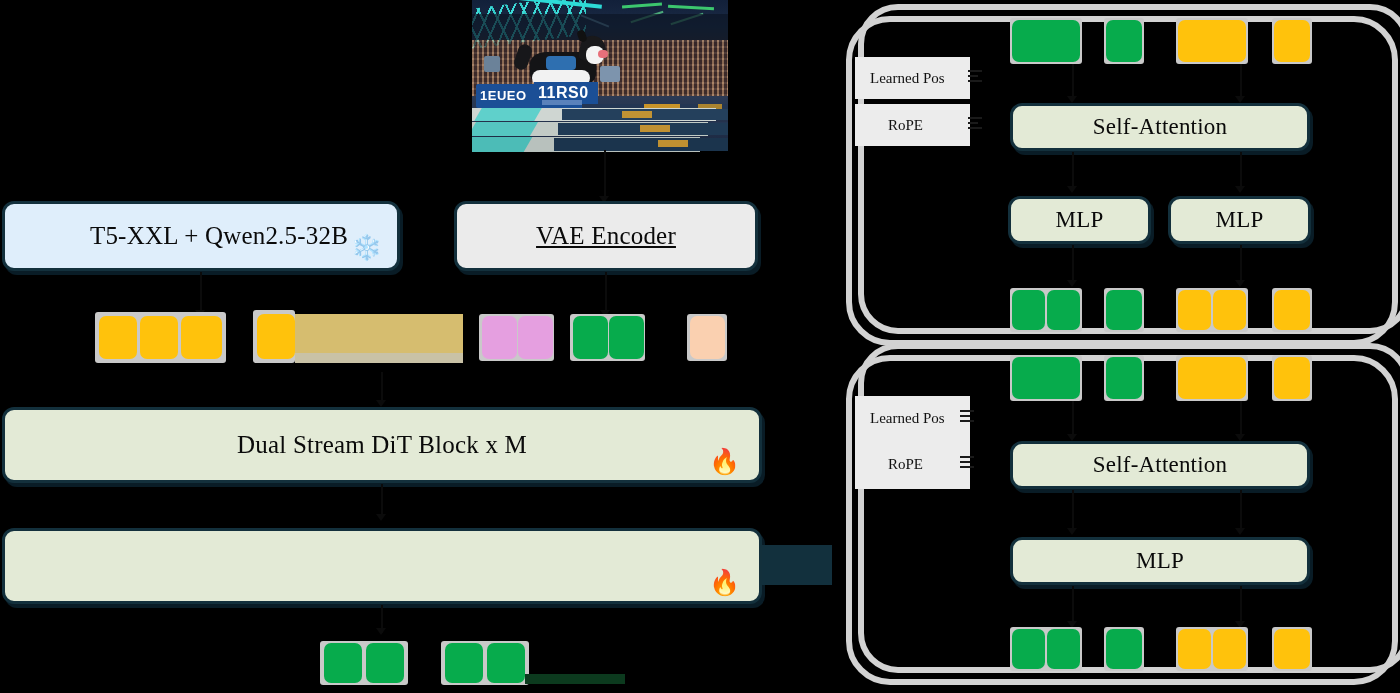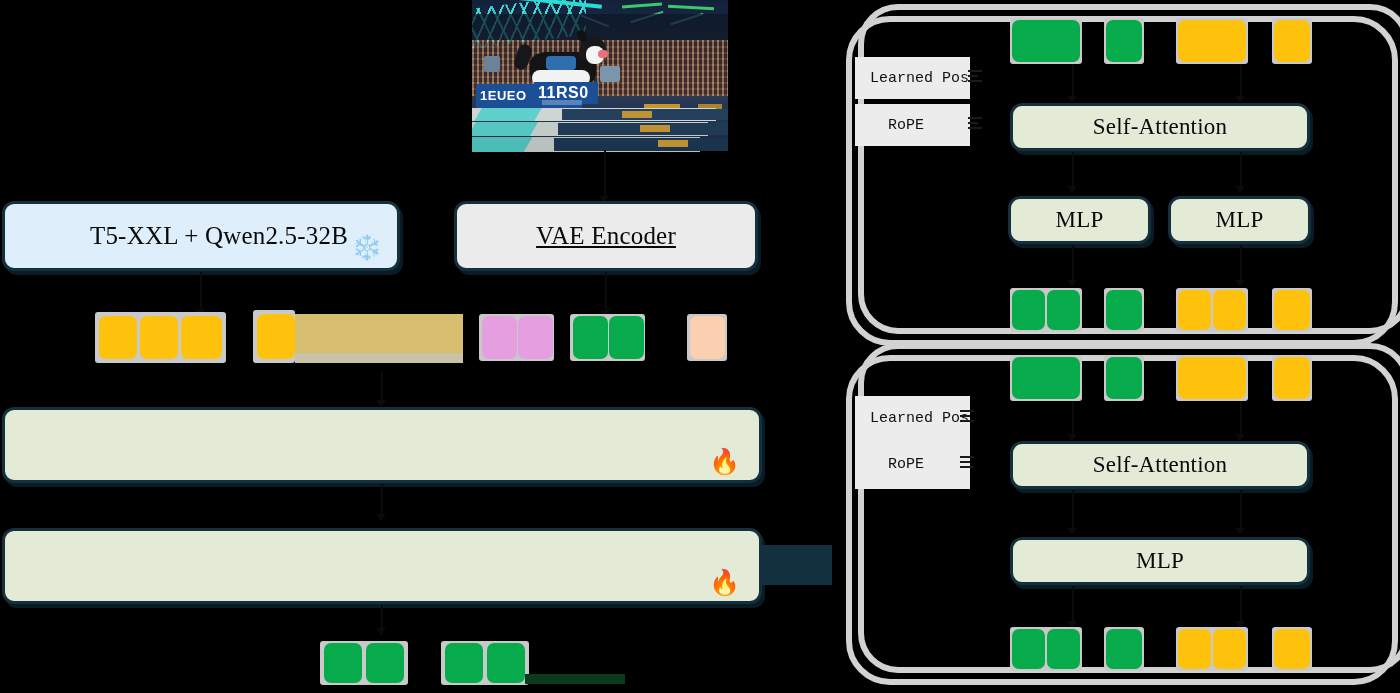--- a/index.html
+++ b/index.html
@@ -27,21 +27,21 @@
          font-family:"DejaVu Sans",sans-serif;}
 
   
   .tok{position:absolute;border-radius:7px;}
   .tokwrap{position:absolute;background:#c9c9c9;border-radius:3px;}
 
   
   .panel{position:absolute;border:6px solid #d2d2d2;border-radius:40px;
          background:transparent;}
   .chipgroup{position:absolute;background:#ececec;}
-  .chiptext{position:absolute;font-size:15px;color:#111;font-family:Liberation Mono, monospace;}
+  .chiptext{position:absolute;font-size:15px;color:#111;}
   .ticks{position:absolute;width:14px;}
   .ticks i{display:block;height:2px;background:#1a1a1a;margin-bottom:3px;}
   .ticks i:nth-child(2){width:70%;}
 
   
   .vline{position:absolute;background:#0b0b0b;width:2px;}
   .arrow{position:absolute;width:0;height:0;
          border-left:5px solid transparent;border-right:5px solid transparent;
          border-top:7px solid #0b0b0b;}
   .navybar{position:absolute;background:#12303d;}
@@ -168,20 +168,21 @@
     <div class="tok" style="left:609px;top:16px;width:35px;height:43px;background:#07ab4c;"></div>
 
     <div class="tokwrap" style="left:687px;top:14px;width:40px;height:47px;"></div>
     <div class="tok" style="left:690px;top:16px;width:35px;height:43px;background:#fad0b0;"></div>
   </div>
 
   <div class="vline abs" style="left:381px;top:372px;height:32px;"></div>
   <div class="arrow abs" style="left:376px;top:400px;"></div>
 
   <div class="modbox abs" style="left:2px;top:407px;width:760px;height:76px;">
+    <span class="lbl">Dual Stream DiT Block x M</span>
     <span class="emoji" style="right:18px;bottom:6px;">🔥</span>
   </div>
 
   <div class="vline abs" style="left:381px;top:484px;height:34px;"></div>
   <div class="arrow abs" style="left:376px;top:514px;"></div>
 
   <div class="modbox abs" style="left:2px;top:528px;width:760px;height:76px;">
     <span class="emoji" style="right:18px;bottom:6px;">🔥</span>
   </div>
 

